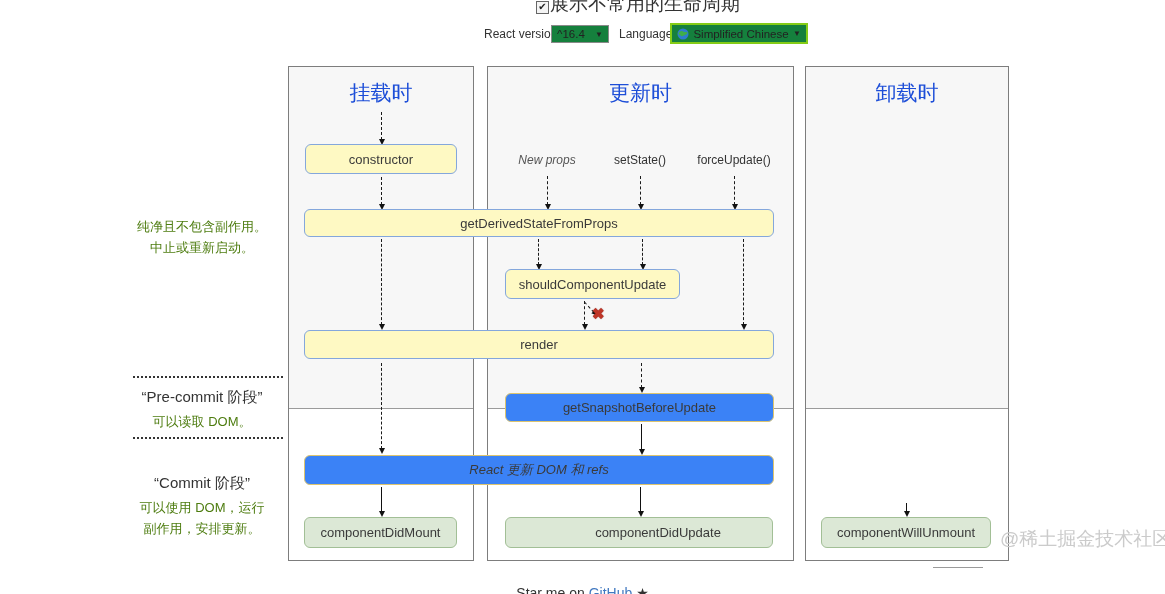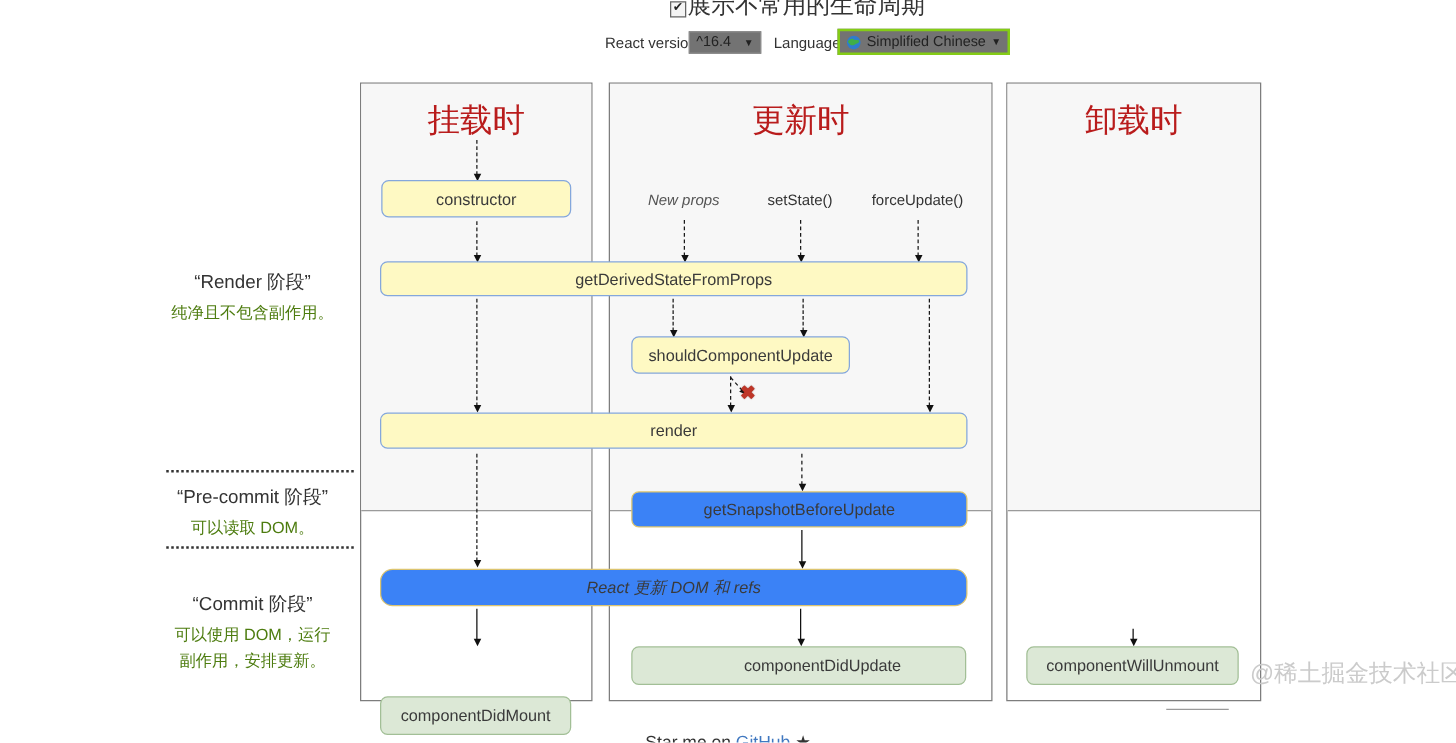--- a/index.html
+++ b/index.html
@@ -4,30 +4,30 @@
 <style>
   html,body{margin:0;padding:0;}
   body{width:1165px;height:594px;overflow:hidden;position:relative;background:#fff;
        font-family:"Liberation Sans",sans-serif;color:#333;}
 
   
   .chk-label{position:absolute;left:550px;top:-9px;font-size:19px;color:#333;white-space:nowrap;}
   .checkbox{position:absolute;left:536px;top:1px;width:11px;height:11px;border:1px solid #666;
             background:#f4f4f4;font-size:10px;line-height:10px;text-align:center;color:#222;}
   .tb-label{position:absolute;top:27px;font-size:12px;color:#333;white-space:nowrap;}
-  .select{position:absolute;display:flex;align-items:center;gap:4px;background:#737373;
+  .select{position:absolute;display:flex;align-items:center;gap:4px;background:#15803d;
           font-size:11.5px;color:#222;padding:0 5px;white-space:nowrap;text-align:center;}
   .sel-version{left:551px;top:25px;width:46px;height:16px;border:1px solid #8a8a8a;justify-content:space-between;}
   .sel-lang{left:670px;top:23px;width:124px;height:17px;border:2px solid #84cc16;justify-content:space-between;}
   .caret{font-size:8px;color:#222;}
 
   
   .col{position:absolute;top:66px;height:493px;border:1px solid #7d7d7d;background:#fff;}
   .col-gray{position:absolute;left:0;top:0;right:0;height:341px;background:#f7f7f7;border-bottom:1px solid #9b9b9b;}
-  .col-title{position:absolute;top:12px;left:0;width:100%;text-align:center;font-size:26px;color:#b91c1c;}
+  .col-title{position:absolute;top:12px;left:0;width:100%;text-align:center;font-size:21px;color:#1d4ed8;}
 
   
   .phase{position:absolute;left:118px;width:168px;text-align:center;}
   .phase h4{margin:0 0 4px 0;font-size:15px;font-weight:normal;color:#333;}
   .phase div{font-size:13px;color:#4d7c0f;line-height:21px;}
   .dotsep{position:absolute;left:133px;width:150px;border-top:2px dotted #333;}
 
   
   .trigger{position:absolute;top:153px;font-size:12px;color:#333;white-space:nowrap;transform:translateX(-50%);}
   .trigger.it{font-style:italic;color:#555;}
@@ -72,22 +72,22 @@
     <svg width="12" height="12" viewBox="0 0 24 24">
         <circle cx="12" cy="12" r="11" fill="#2f7ccd"></circle>
     <path d="M3 10c2-3 6-5 9-3s6 0 9 2c-1 5-4 4-7 6s-7 2-9-1-3-2-2-4z" fill="#3fae49"></path>
       </svg>
   </span>
   <span>Simplified Chinese</span>
   <span class="caret">▼</span>
 </div>
 
 <div class="phase" style="top:216px;">
-  <h4>“Render 阶段”</h4>
   <div>纯净且不包含副作用。</div>
+  <div>中止或重新启动。</div>
 </div>
 <div class="dotsep" style="top:376px;"></div>
 <div class="phase" style="top:388px;">
   <h4>“Pre-commit 阶段”</h4>
   <div>可以读取 DOM。</div>
 </div>
 <div class="dotsep" style="top:437px;"></div>
 <div class="phase" style="top:474px;">
   <h4>“Commit 阶段”</h4>
   <div>可以使用 DOM，运行</div>
@@ -162,22 +162,22 @@
   </div>
 <div class="arrow solid" style="left:906px;top:503px;height:9px;">
     <div class="head"></div>
   </div>
 
 <div class="box blue" style="left:305px;top:144px;width:152px;height:30px;">constructor</div>
 <div class="box blue" style="left:304px;top:209px;width:470px;height:28px;">getDerivedStateFromProps</div>
 <div class="box blue" style="left:505px;top:269px;width:175px;height:30px;">shouldComponentUpdate</div>
 <div class="box blue" style="left:304px;top:330px;width:470px;height:29px;">render</div>
 <div class="box yellow" style="left:505px;top:393px;width:269px;height:29px;">getSnapshotBeforeUpdate</div>
-<div class="box yellow it" style="left:304px;top:455px;width:470px;height:30px;border-radius:10px;">React 更新 DOM 和 refs</div>
-<div class="box green" style="left:304px;top:517px;width:153px;height:31px;margin-top:40px;">componentDidMount</div>
+<div class="box yellow it" style="left:304px;top:455px;width:470px;height:30px;">React 更新 DOM 和 refs</div>
+<div class="box green" style="left:304px;top:517px;width:153px;height:31px;">componentDidMount</div>
 <div class="box green" style="left:505px;top:517px;width:268px;height:31px;padding-left:38px;">componentDidUpdate</div>
 <div class="box green" style="left:821px;top:517px;width:170px;height:31px;">componentWillUnmount</div>
 
 <div class="footer">
   <span>Star me on </span><a href="#">GitHub</a>
   <span>★</span>
 </div>
 <div class="wm-line"></div>
 <div class="watermark">@稀土掘金技术社区</div>
 

